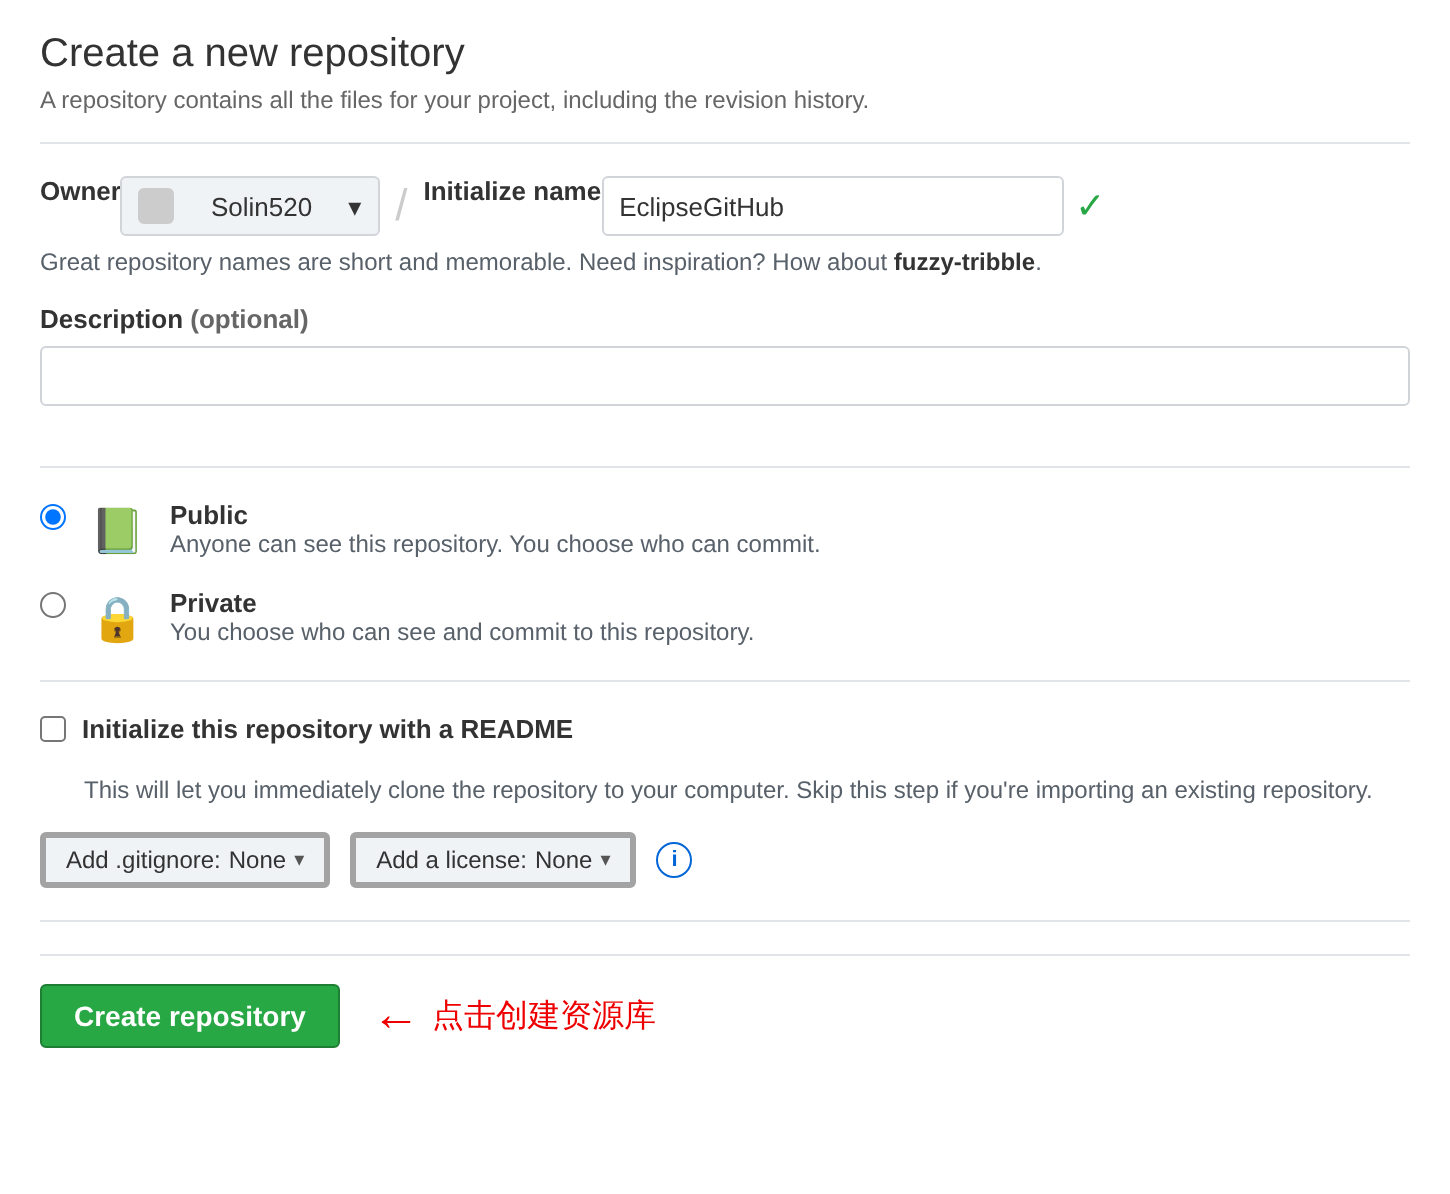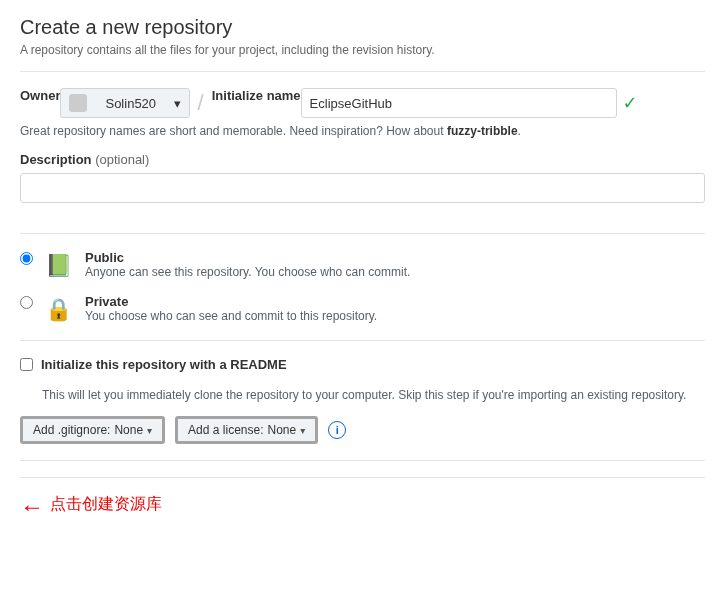--- a/index.html
+++ b/index.html
@@ -77,21 +77,21 @@
       color: #ccc;
       line-height: 30px;
       padding: 0 2px;
     }
     .repo-name-input {
       border: 1px solid #d1d5da;
       border-radius: 3px;
       padding: 5px 8px;
       font-size: 13px;
       height: 30px;
-      width: 316px;
+      width: 231px;
       color: #333;
       outline: none;
     }
     .check-icon {
       color: #28a745;
       font-size: 18px;
       line-height: 30px;
     }
     .hint-text {
       font-size: 12px;
@@ -102,21 +102,21 @@
       color: #0366d6;
       text-decoration: none;
     }
     .hint-text strong { color: #333; }
     .desc-label {
       font-size: 13px;
       font-weight: 600;
       margin-bottom: 2px;
     }
     .desc-optional {
-      font-weight: 400;
+      font-weight: 700;
       color: #666;
     }
     .desc-input {
       width: 100%;
       border: 1px solid #d1d5da;
       border-radius: 3px;
       padding: 5px 8px;
       font-size: 13px;
       height: 30px;
       outline: none;
@@ -329,17 +329,18 @@
     <span>Add a license:</span>
     <span>None</span>
     <span class="dropdown-caret">▾</span>
   </button>
   <div class="info-icon">i</div>
 </div>
 
 <hr>
 
 <div class="bottom-row">
+  <button class="create-btn">Create repository</button>
   <div class="arrow-annotation">
     <span class="red-arrow">←</span>
     <span class="annotation-text">点击创建资源库</span>
   </div>
 </div>
 
 </body></html>

